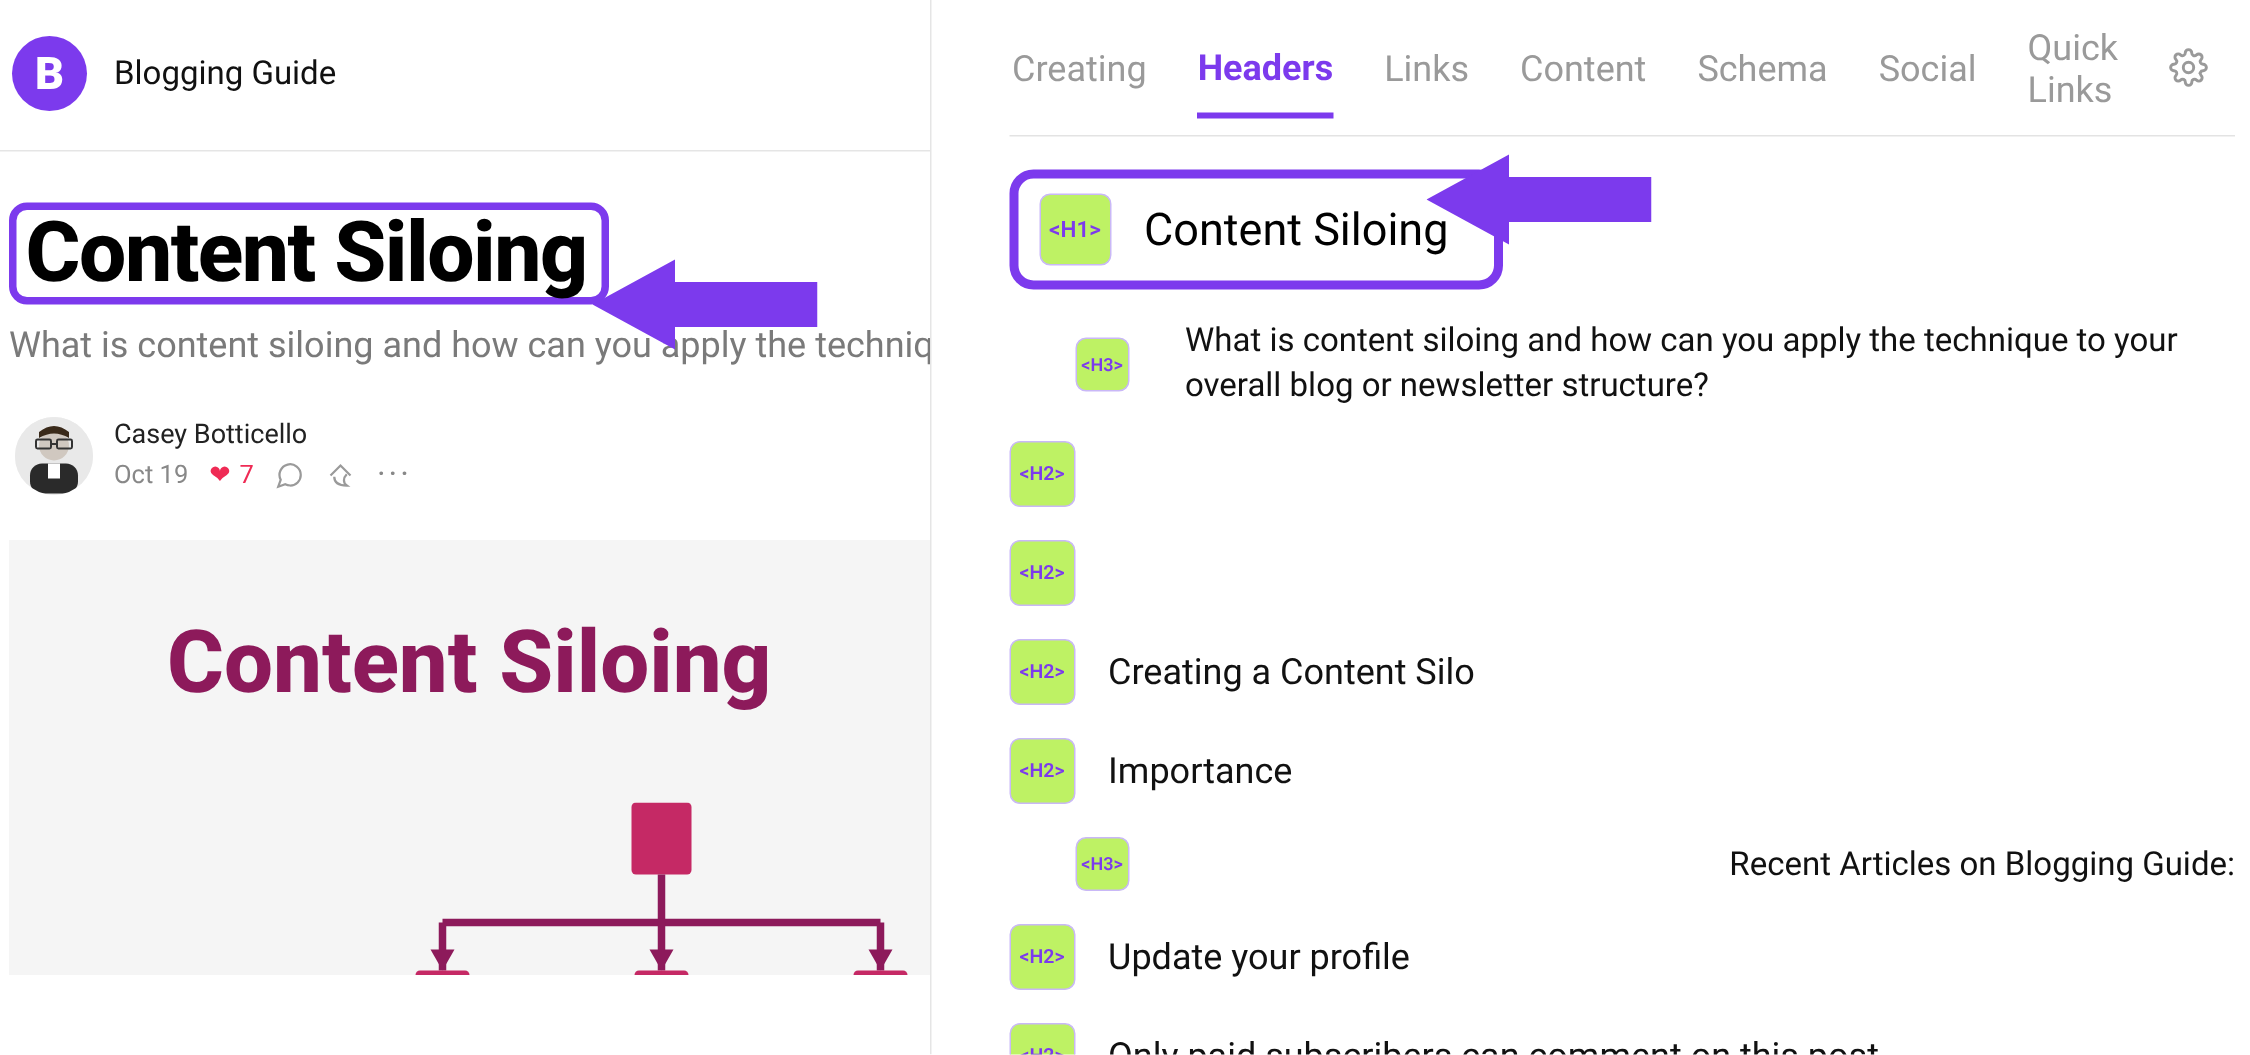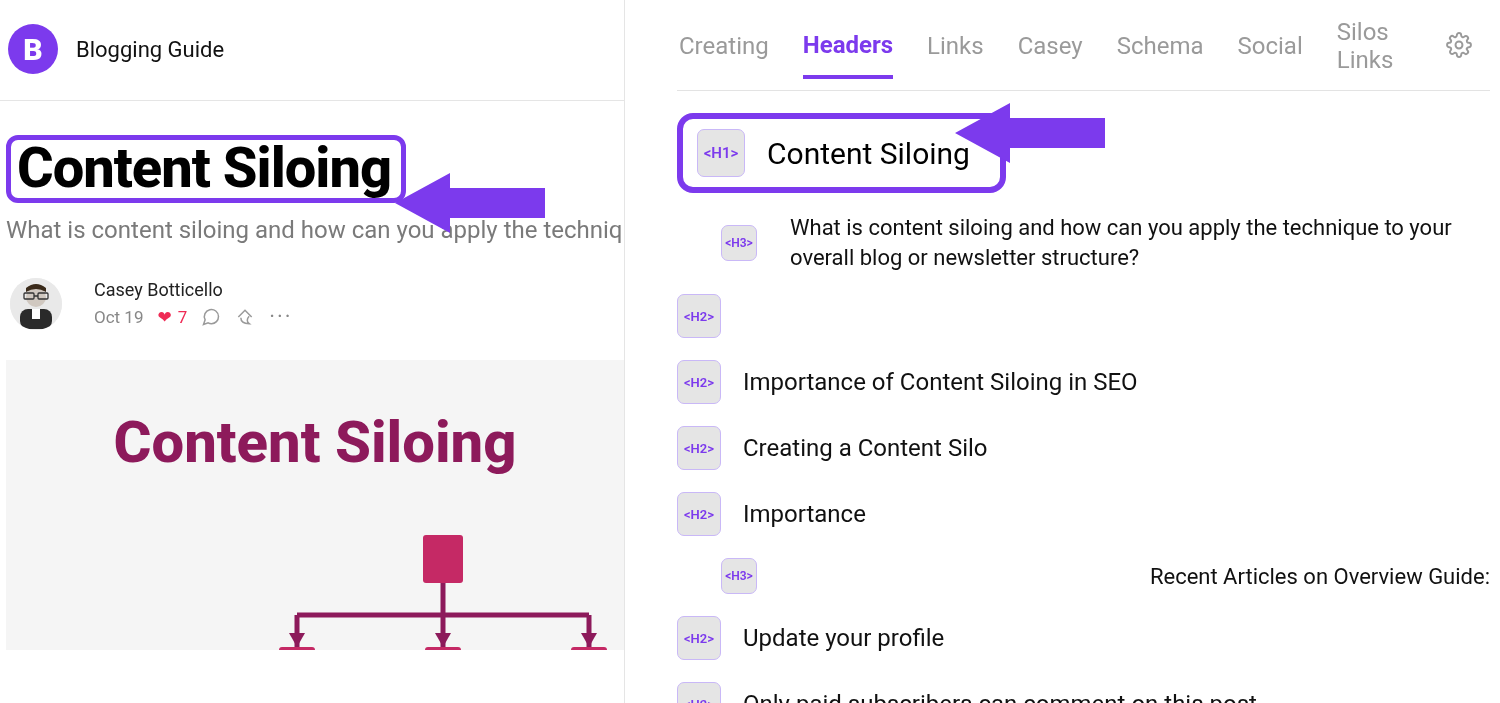--- a/index.html
+++ b/index.html
@@ -56,21 +56,21 @@
   .article-subtitle {
     font-size: 24px;
     color: #7a7a7a;
     line-height: 1.3;
     margin-top: 6px;
     white-space: nowrap;
     overflow: hidden;
   }
   .byline {
     display: flex;
-    gap: 32px;
+    gap: 14px;
     align-items: center;
     margin-top: 32px;
     padding-left: 4px;
   }
   .avatar {
     width: 52px; height: 52px; border-radius: 50%;
     background: #eee;
     overflow: hidden;
   }
   .avatar svg { width: 100%; height: 100%; }
@@ -153,21 +153,21 @@
   .htag {
     flex: 0 0 auto;
     border: 1.5px solid #c9b8f7;
     color: #7c3aed;
     border-radius: 7px;
     font-size: 13px;
     font-weight: 600;
     display: inline-flex;
     align-items: center;
     justify-content: center;
-    background: #e5e5e5;
+    background: #bef264;
   }
   .htag.h1 { width: 48px; height: 48px; font-size: 15px; }
   .htag.h2 { width: 44px; height: 44px; }
   .htag.h3 { width: 36px; height: 36px; font-size: 12px; }
 
   .highlight-box-h1 {
     display: inline-flex;
     align-items: center;
     gap: 22px;
     border: 6px solid #7c3aed;
@@ -269,24 +269,24 @@
     </svg>
   </div>
 </div>
 
 <div class="right-pane">
 
   <div class="tabs">
     <div class="tab">Creating</div>
     <div class="tab active">Headers</div>
     <div class="tab">Links</div>
-    <div class="tab">Casey</div>
+    <div class="tab">Content</div>
     <div class="tab">Schema</div>
     <div class="tab">Social</div>
-    <div class="tab">Silos Links</div>
+    <div class="tab">Quick Links</div>
     <span class="gear">
       <svg width="26" height="26" viewBox="0 0 24 24" fill="none" stroke="#9a9a9a" stroke-width="1.8">
         <circle cx="12" cy="12" r="3.2"></circle>
         <path d="M19.4 15a1.7 1.7 0 0 0 .34 1.87l.06.06a2 2 0 1 1-2.83 2.83l-.06-.06a1.7 1.7 0 0 0-1.87-.34 1.7 1.7 0 0 0-1 1.56V21a2 2 0 0 1-4 0v-.09a1.7 1.7 0 0 0-1-1.56 1.7 1.7 0 0 0-1.87.34l-.06.06a2 2 0 1 1-2.83-2.83l.06-.06a1.7 1.7 0 0 0 .34-1.87 1.7 1.7 0 0 0-1.56-1H3a2 2 0 0 1 0-4h.09a1.7 1.7 0 0 0 1.56-1 1.7 1.7 0 0 0-.34-1.87l-.06-.06a2 2 0 1 1 2.83-2.83l.06.06a1.7 1.7 0 0 0 1.87.34H9a1.7 1.7 0 0 0 1-1.56V3a2 2 0 0 1 4 0v.09a1.7 1.7 0 0 0 1 1.56 1.7 1.7 0 0 0 1.87-.34l.06-.06a2 2 0 1 1 2.83 2.83l-.06.06a1.7 1.7 0 0 0-.34 1.87V9a1.7 1.7 0 0 0 1.56 1H21a2 2 0 0 1 0 4h-.09a1.7 1.7 0 0 0-1.56 1z"></path>
       </svg>
     </span>
   </div>
 
   <div class="headers-list">
 
@@ -299,36 +299,35 @@
       <span class="htag h3">&lt;H3&gt;</span>
       <span class="text" style="max-width:700px;">What is content siloing and how can you apply the technique to your overall blog or newsletter structure?</span>
     </div>
 
     <div class="hrow">
       <span class="htag h2">&lt;H2&gt;</span>
     </div>
 
     <div class="hrow">
       <span class="htag h2">&lt;H2&gt;</span>
-      <span class="text">Importance of Content Siloing in SEO</span>
     </div>
 
     <div class="hrow">
       <span class="htag h2">&lt;H2&gt;</span>
       <span class="text">Creating a Content Silo</span>
     </div>
 
     <div class="hrow">
       <span class="htag h2">&lt;H2&gt;</span>
       <span class="text">Importance</span>
     </div>
 
     <div class="hrow indent1 small">
       <span class="htag h3">&lt;H3&gt;</span>
-      <span class="text">Recent Articles on Overview Guide:</span>
+      <span class="text">Recent Articles on Blogging Guide:</span>
     </div>
 
     <div class="hrow">
       <span class="htag h2">&lt;H2&gt;</span>
       <span class="text">Update your profile</span>
     </div>
 
     <div class="hrow">
       <span class="htag h2">&lt;H2&gt;</span>
       <span class="text">Only paid subscribers can comment on this post</span>

